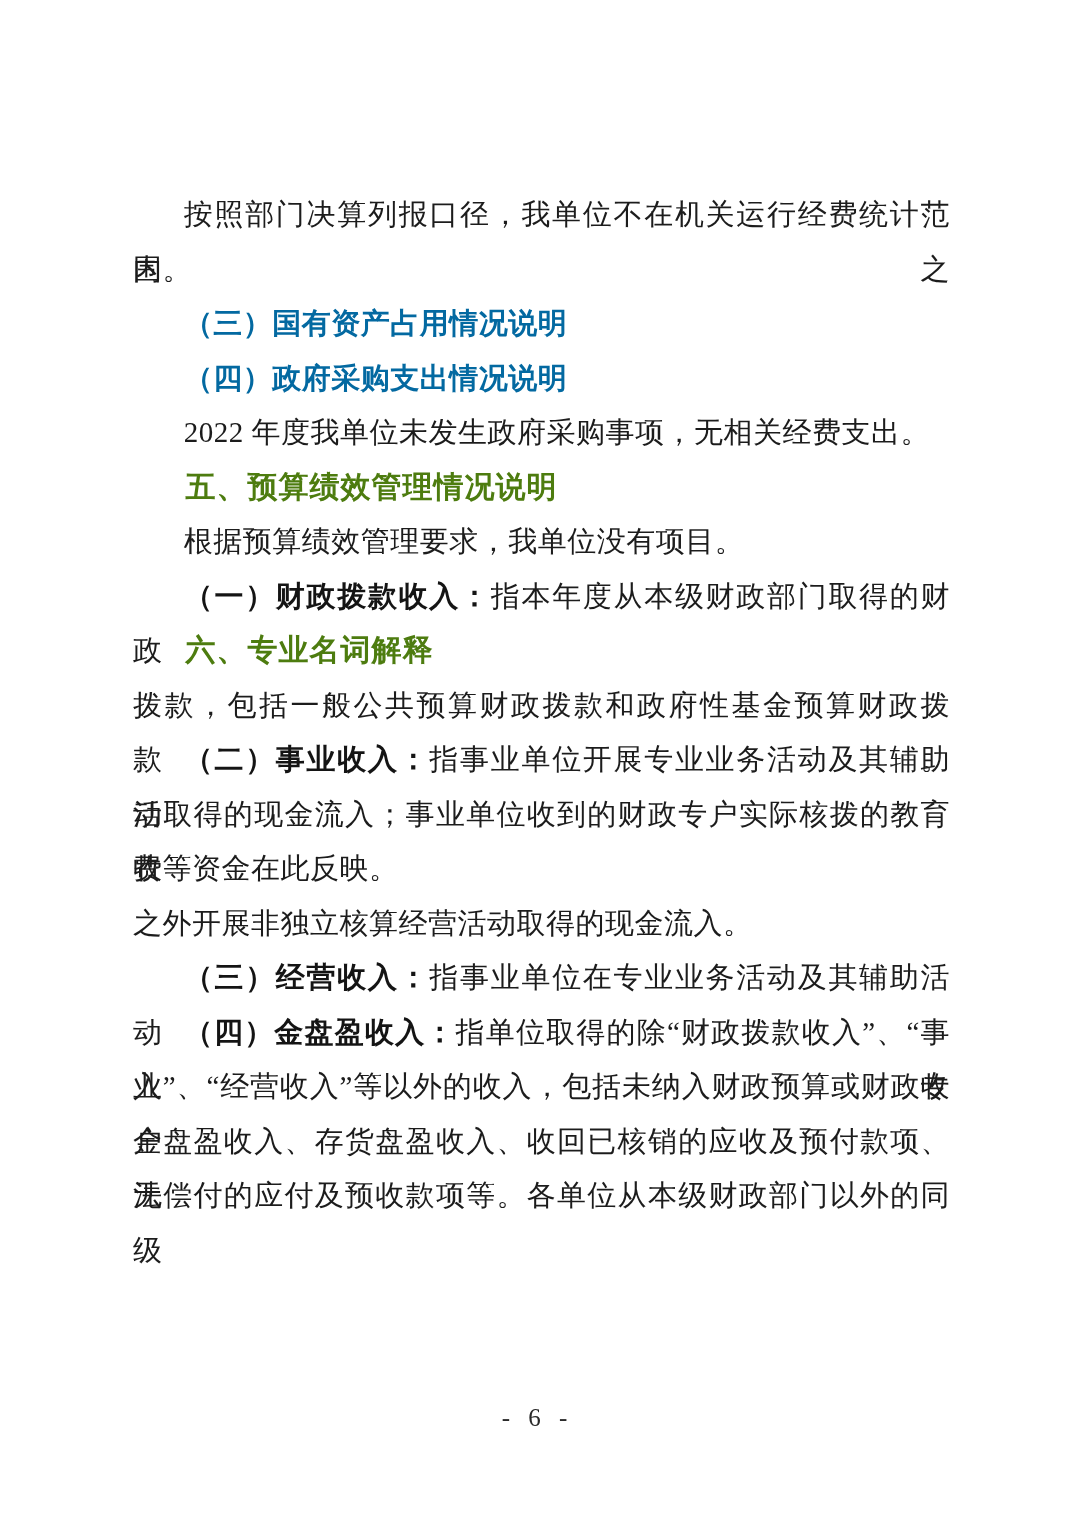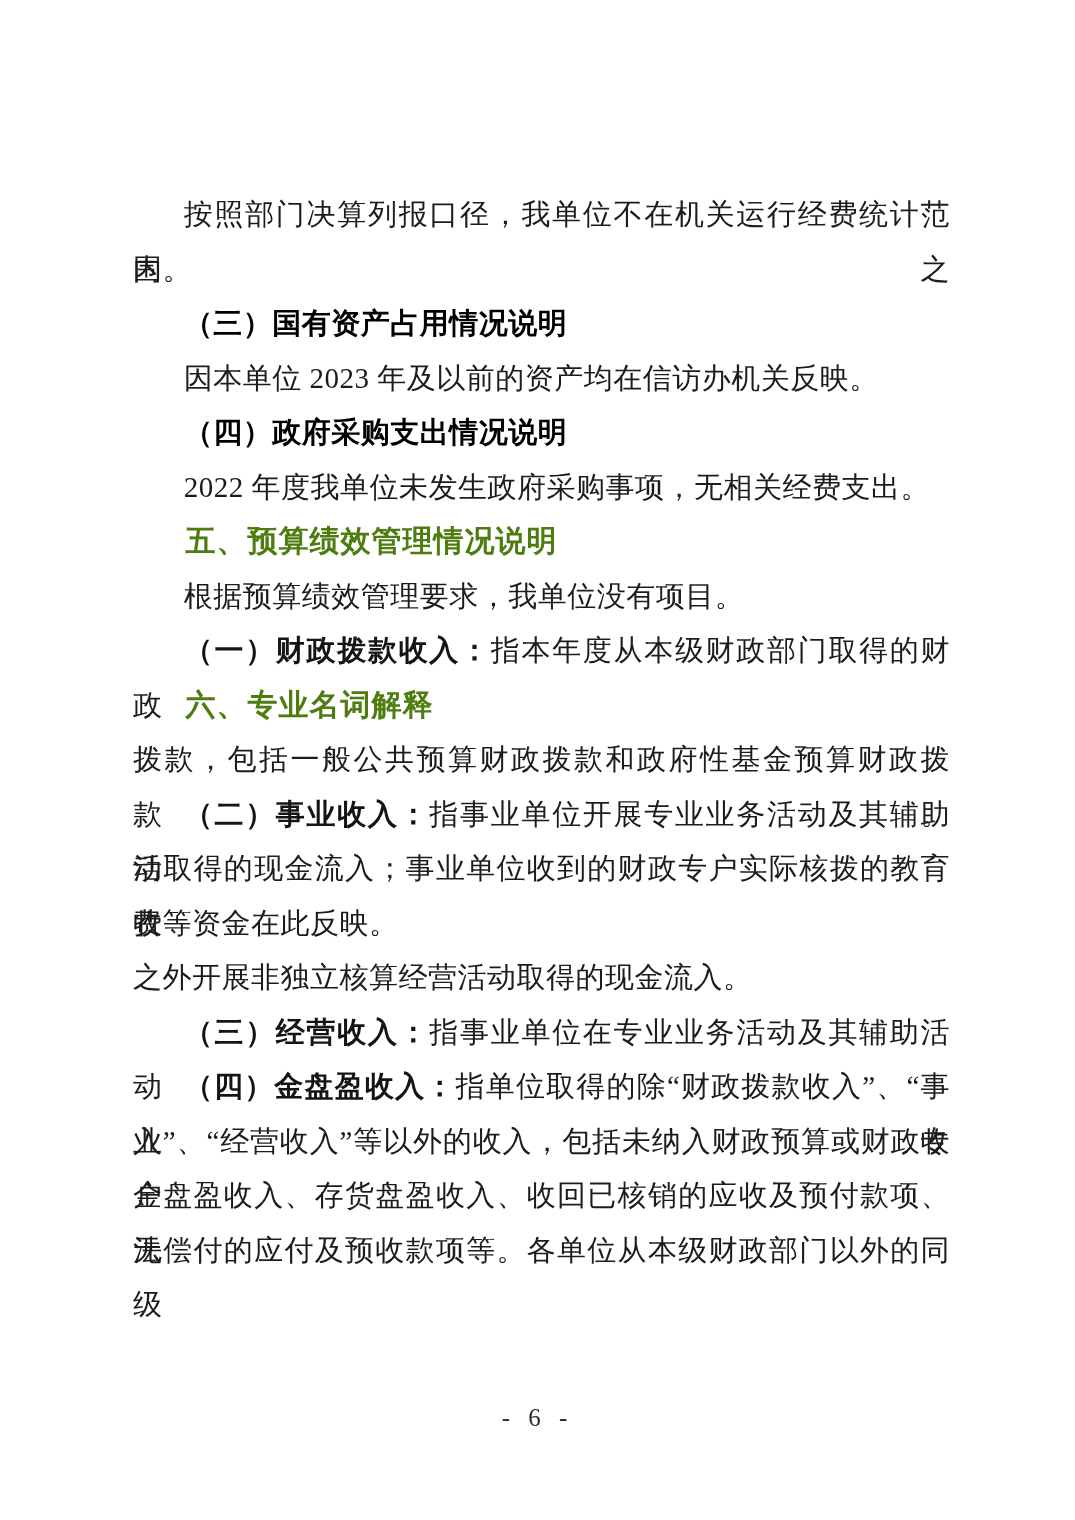--- a/index.html
+++ b/index.html
@@ -38,21 +38,21 @@
   .indent {
     text-indent: 1.75em;
   }
   .fill {
     text-align: justify;
     text-align-last: justify;
     text-justify: inter-character;
   }
   .kai {
     font-weight: 700;
-    color: #000000;
+    color: #0369a1;
   }
   .term {
     font-weight: 700;
     color: #141414;
   }
   .hei {
     font-family: "Liberation Sans", "DejaVu Sans", sans-serif;
     font-weight: 700;
     font-size: 30px;
     letter-spacing: 1px;
@@ -74,21 +74,20 @@
 </head>
 <body>
 
 <div class="page">
   <div class="content">
 
     <div class="line indent fill"><span>按照部门决算列报口径，我单位不在机关运行经费统计范围之</span></div>
     <div class="line"><span>内。</span></div>
 
     <div class="line indent kai"><span>（三）国有资产占用情况说明</span></div>
-    <div class="line indent"><span>因本单位 2023 年及以前的资产均在信访办机关反映。</span></div>
 
     <div class="line indent kai"><span>（四）政府采购支出情况说明</span></div>
     <div class="line indent"><span>2022 年度我单位未发生政府采购事项，无相关经费支出。</span></div>
 
     <div class="line indent hei"><span>五、预算绩效管理情况说明</span></div>
     <div class="line indent"><span>根据预算绩效管理要求，我单位没有项目。</span></div>
 
     <div class="line indent fill"><span class="term">（一）财政拨款收入：</span><span>指本年度从本级财政部门取得的财政</span></div>
 
     <div class="line indent hei"><span>六、专业名词解释</span></div>

